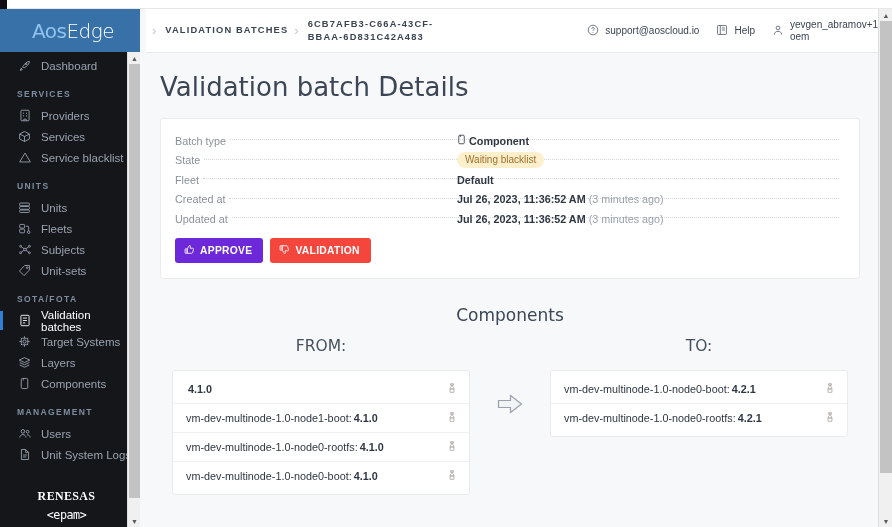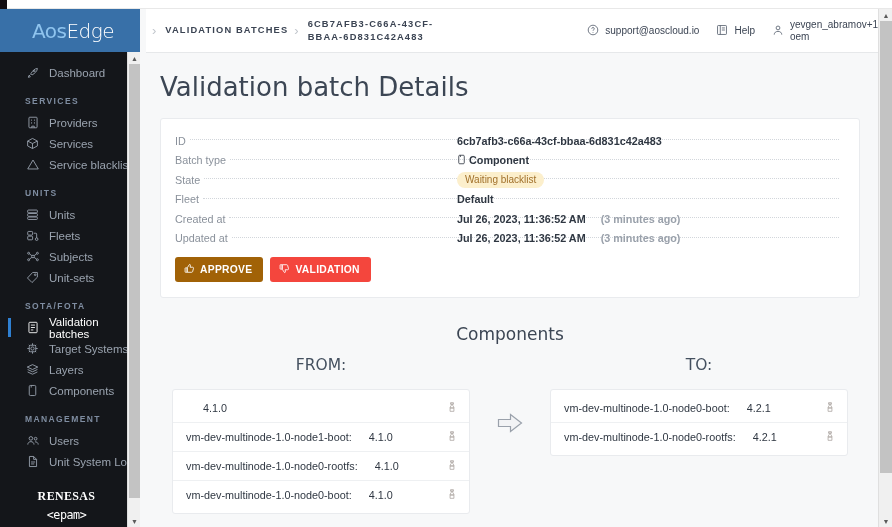--- a/index.html
+++ b/index.html
@@ -38,23 +38,23 @@
   .brand-text {
     font-size: 20px;
     letter-spacing: -0.5px;
     color: #ffffff;
     font-family: "DejaVu Sans", sans-serif;
     font-weight: 300;
   }
   .brand-text .aos { color: #8fc4ee; font-weight: 400; }
 
   .nav {
-    position: absolute; left: 8px; top: 43px;
+    position: absolute; left: 0; top: 43px;
     width: 133px; bottom: 0;
-    padding-top: 10px;
+    padding-top: 3px;
   }
   .nav-section {
     color: #7f8da1;
     font-size: 8.5px;
     letter-spacing: 1.4px;
     font-weight: 700;
     padding: 13px 0 6px 17px;
     text-transform: uppercase;
   }
   .nav-item {
@@ -202,21 +202,21 @@
   .dvalue {
     flex: 0 0 auto;
     color: #2f3742;
     font-weight: 700;
     position: absolute;
     left: 282px;
     display: flex; align-items: center; gap: 3px;
     white-space: nowrap;
   }
   .drow { position: relative; }
-  .dmuted { color: #9aa1ab; font-weight: 700; margin-left: 12px; }
+  .dmuted { color: #9aa1ab; font-weight: 400; }
   .badge {
     background: #fcefcc;
     color: #a1702a;
     border-radius: 9px;
     padding: 2px 8px 3px 8px;
     font-size: 10px;
     font-weight: 400;
     line-height: 11px;
   }
   .btn-row { padding: 9px 0 1px 0; display: flex; gap: 7px; }
@@ -224,21 +224,21 @@
     border: none; border-radius: 3px;
     color: #ffffff;
     font-size: 10.3px;
     font-weight: 700;
     letter-spacing: 0.3px;
     padding: 6px 11px 6px 9px;
     display: inline-flex; align-items: center; gap: 5px;
     cursor: pointer;
     font-family: "Liberation Sans", sans-serif;
   }
-  .btn-approve { background: #a16207; }
+  .btn-approve { background: #6d28d9; }
   .btn-disapprove { background: #f4463d; }
 
   
   .components-title {
     text-align: center;
     font-size: 17px;
     color: #3c4654;
     padding: 26px 0 0 0;
     font-family: "DejaVu Sans", sans-serif;
     margin-right: 18px; margin-left: 14px;
@@ -265,21 +265,21 @@
   }
   .cmp-row {
     display: flex; align-items: center;
     padding: 7px 13px 7px 13px;
     border-bottom: 1px solid #eef0f2;
     font-size: 10.8px;
     color: #2f3742;
   }
   .cmp-row:last-child { border-bottom: none; }
   .cmp-name { color: #2f3742; }
-  .cmp-ver { font-weight: 400; margin-left: 17px; }
+  .cmp-ver { font-weight: 700; margin-left: 2px; }
   .cmp-ico { margin-left: auto; opacity: 0.62; }
   .cmp-arrow-col {
     flex: 0 0 56px;
     display: flex; align-items: flex-start; justify-content: center;
     padding-top: 56px;
   }
 
   
   .pg-scroll {
     position: absolute; right: 0; top: 9px;
@@ -525,25 +525,20 @@
     </div>
   </div>
 
   <div class="main">
 
     <div class="page-title">Validation batch Details</div>
 
     <div class="card">
       <div class="details">
 
-        <div class="drow">
-          <span class="dlabel">ID</span>
-          <span class="dleader"></span>
-          <span class="dvalue">6cb7afb3-c66a-43cf-bbaa-6d831c42a483</span>
-        </div>
 
         <div class="drow">
           <span class="dlabel">Batch type</span>
           <span class="dleader"></span>
           <span class="dvalue">
             <span>
               <svg width="9" height="11" viewBox="0 0 12 16" fill="none" stroke="#2f3742" stroke-width="1.2">
                 <path d="M2 3.2a1.4 1.4 0 0 1 1.4-1.4h5.2A1.4 1.4 0 0 1 10 3.2v9.6A1.4 1.4 0 0 1 8.6 14.2H3.4A1.4 1.4 0 0 1 2 12.8z"></path>
                 <path d="M4.4 1.8v2.6"></path>
               </svg>

